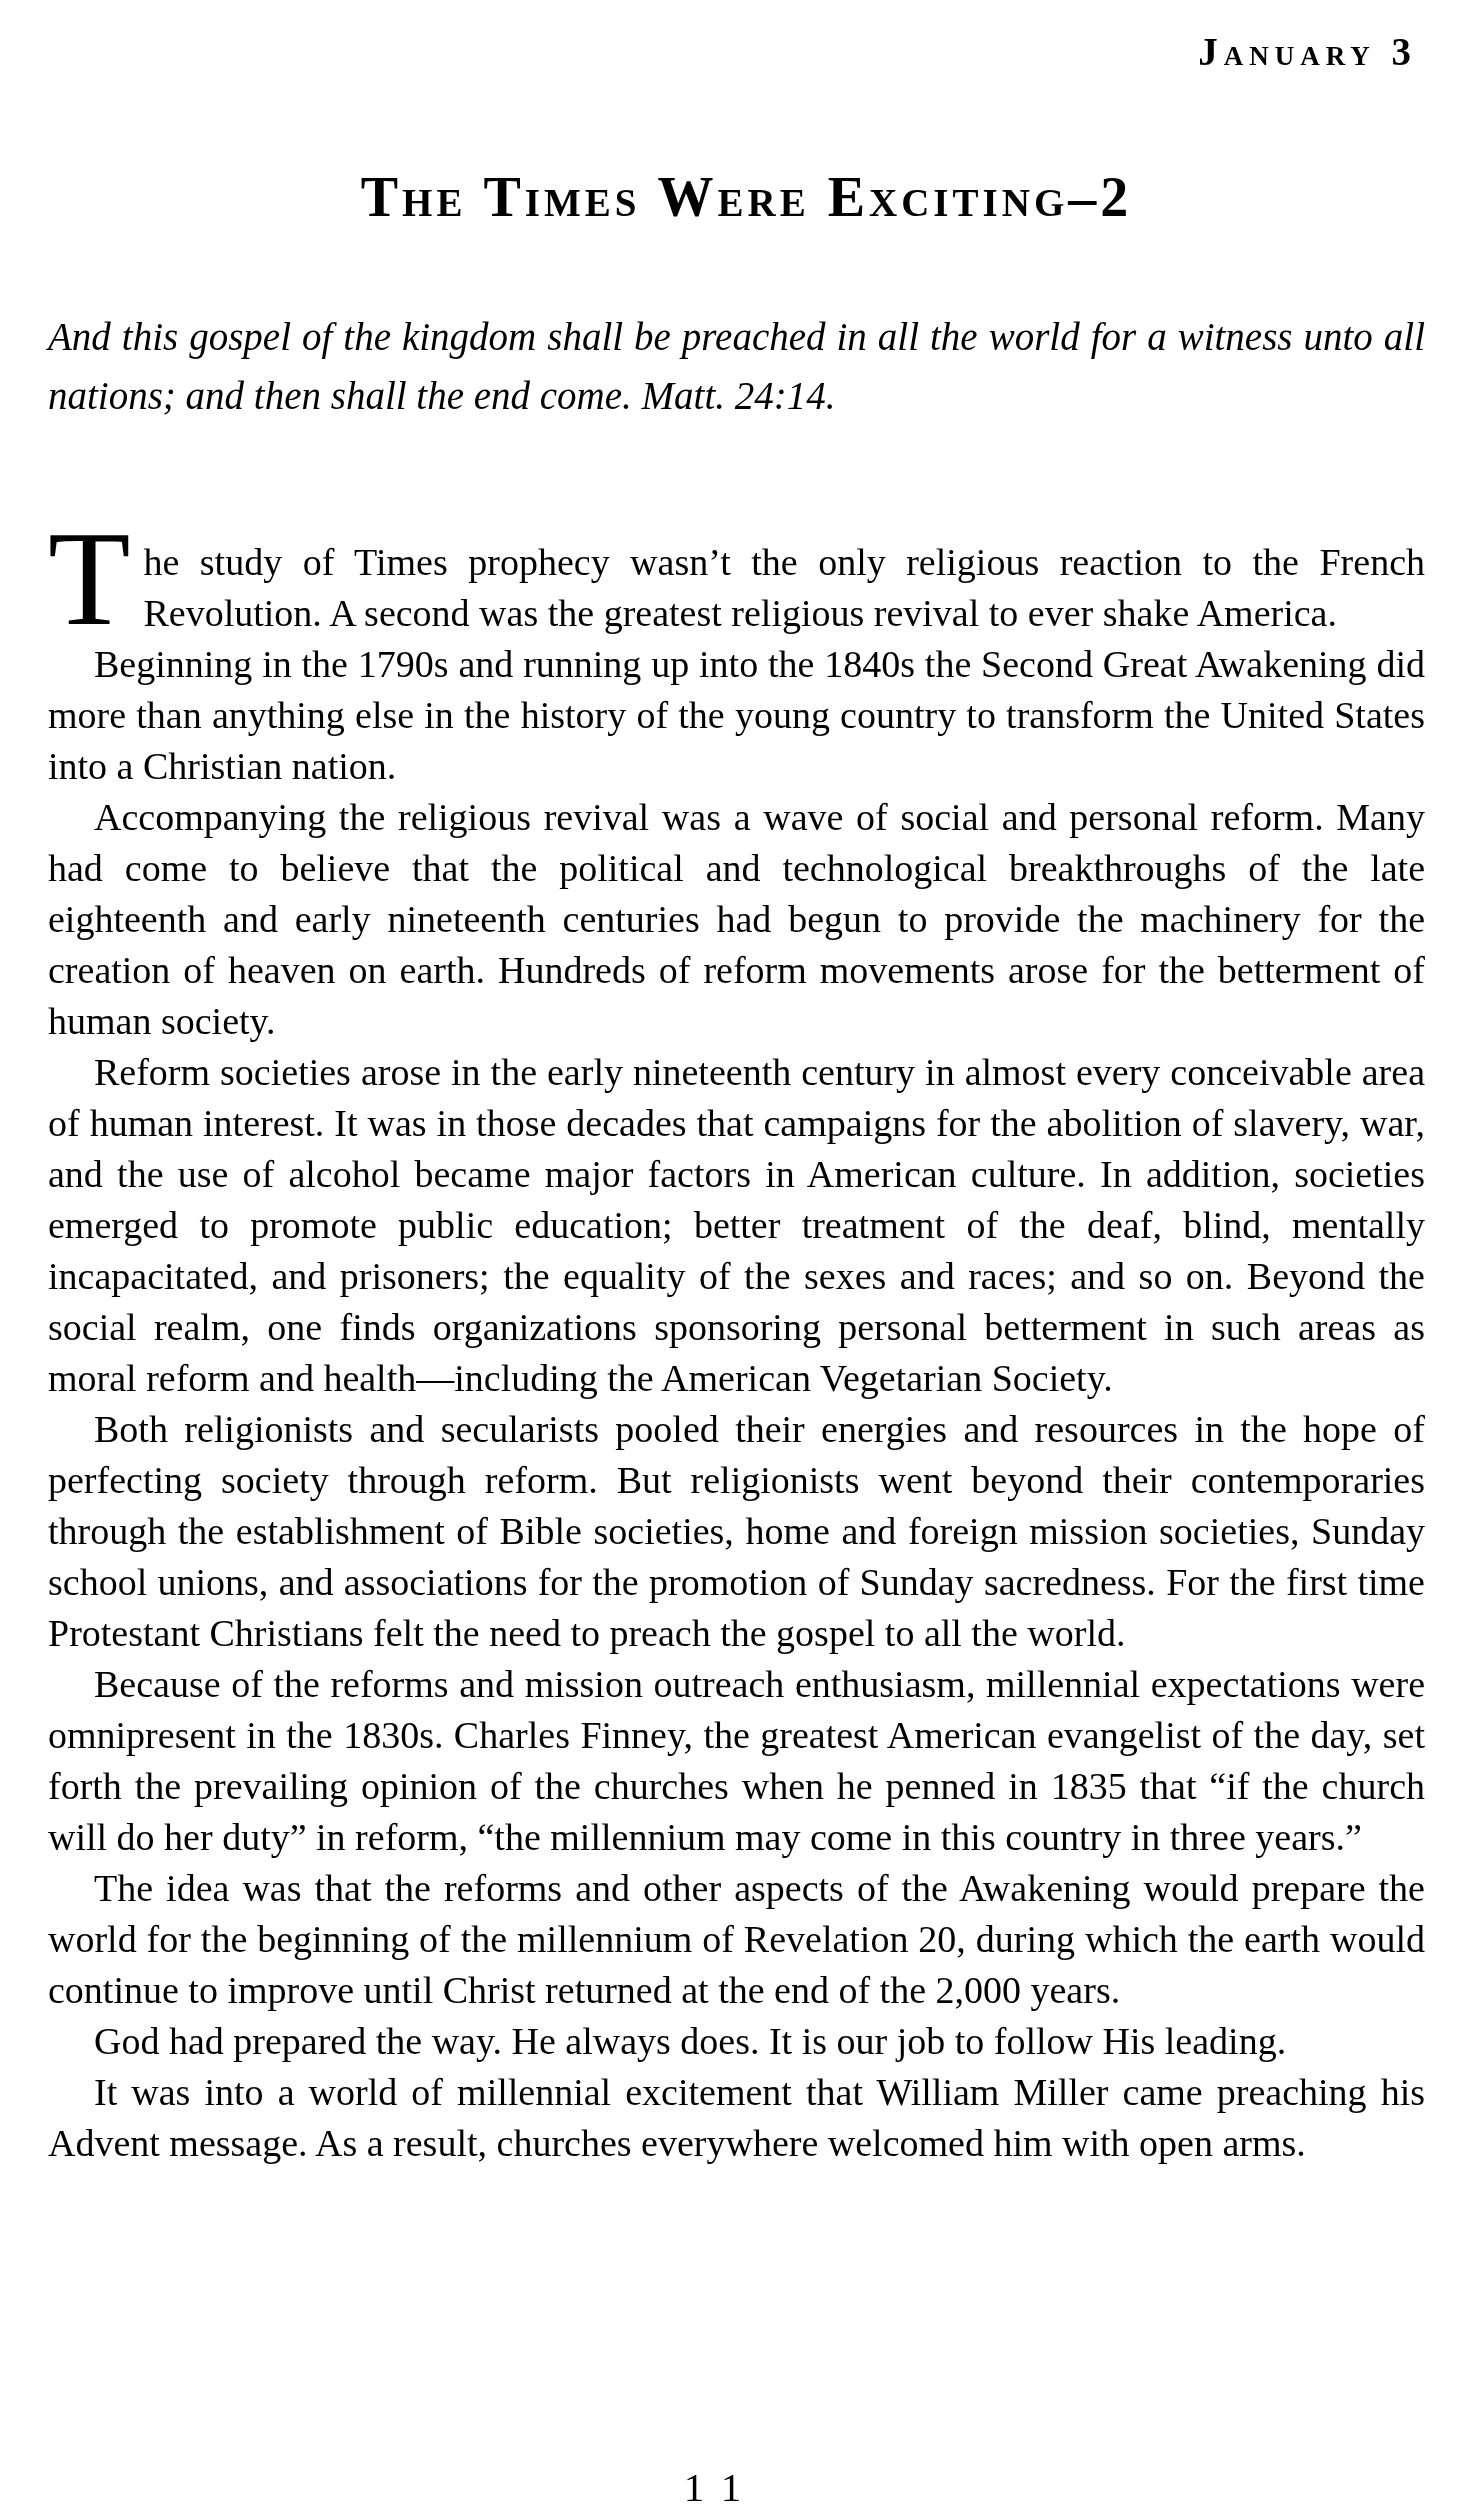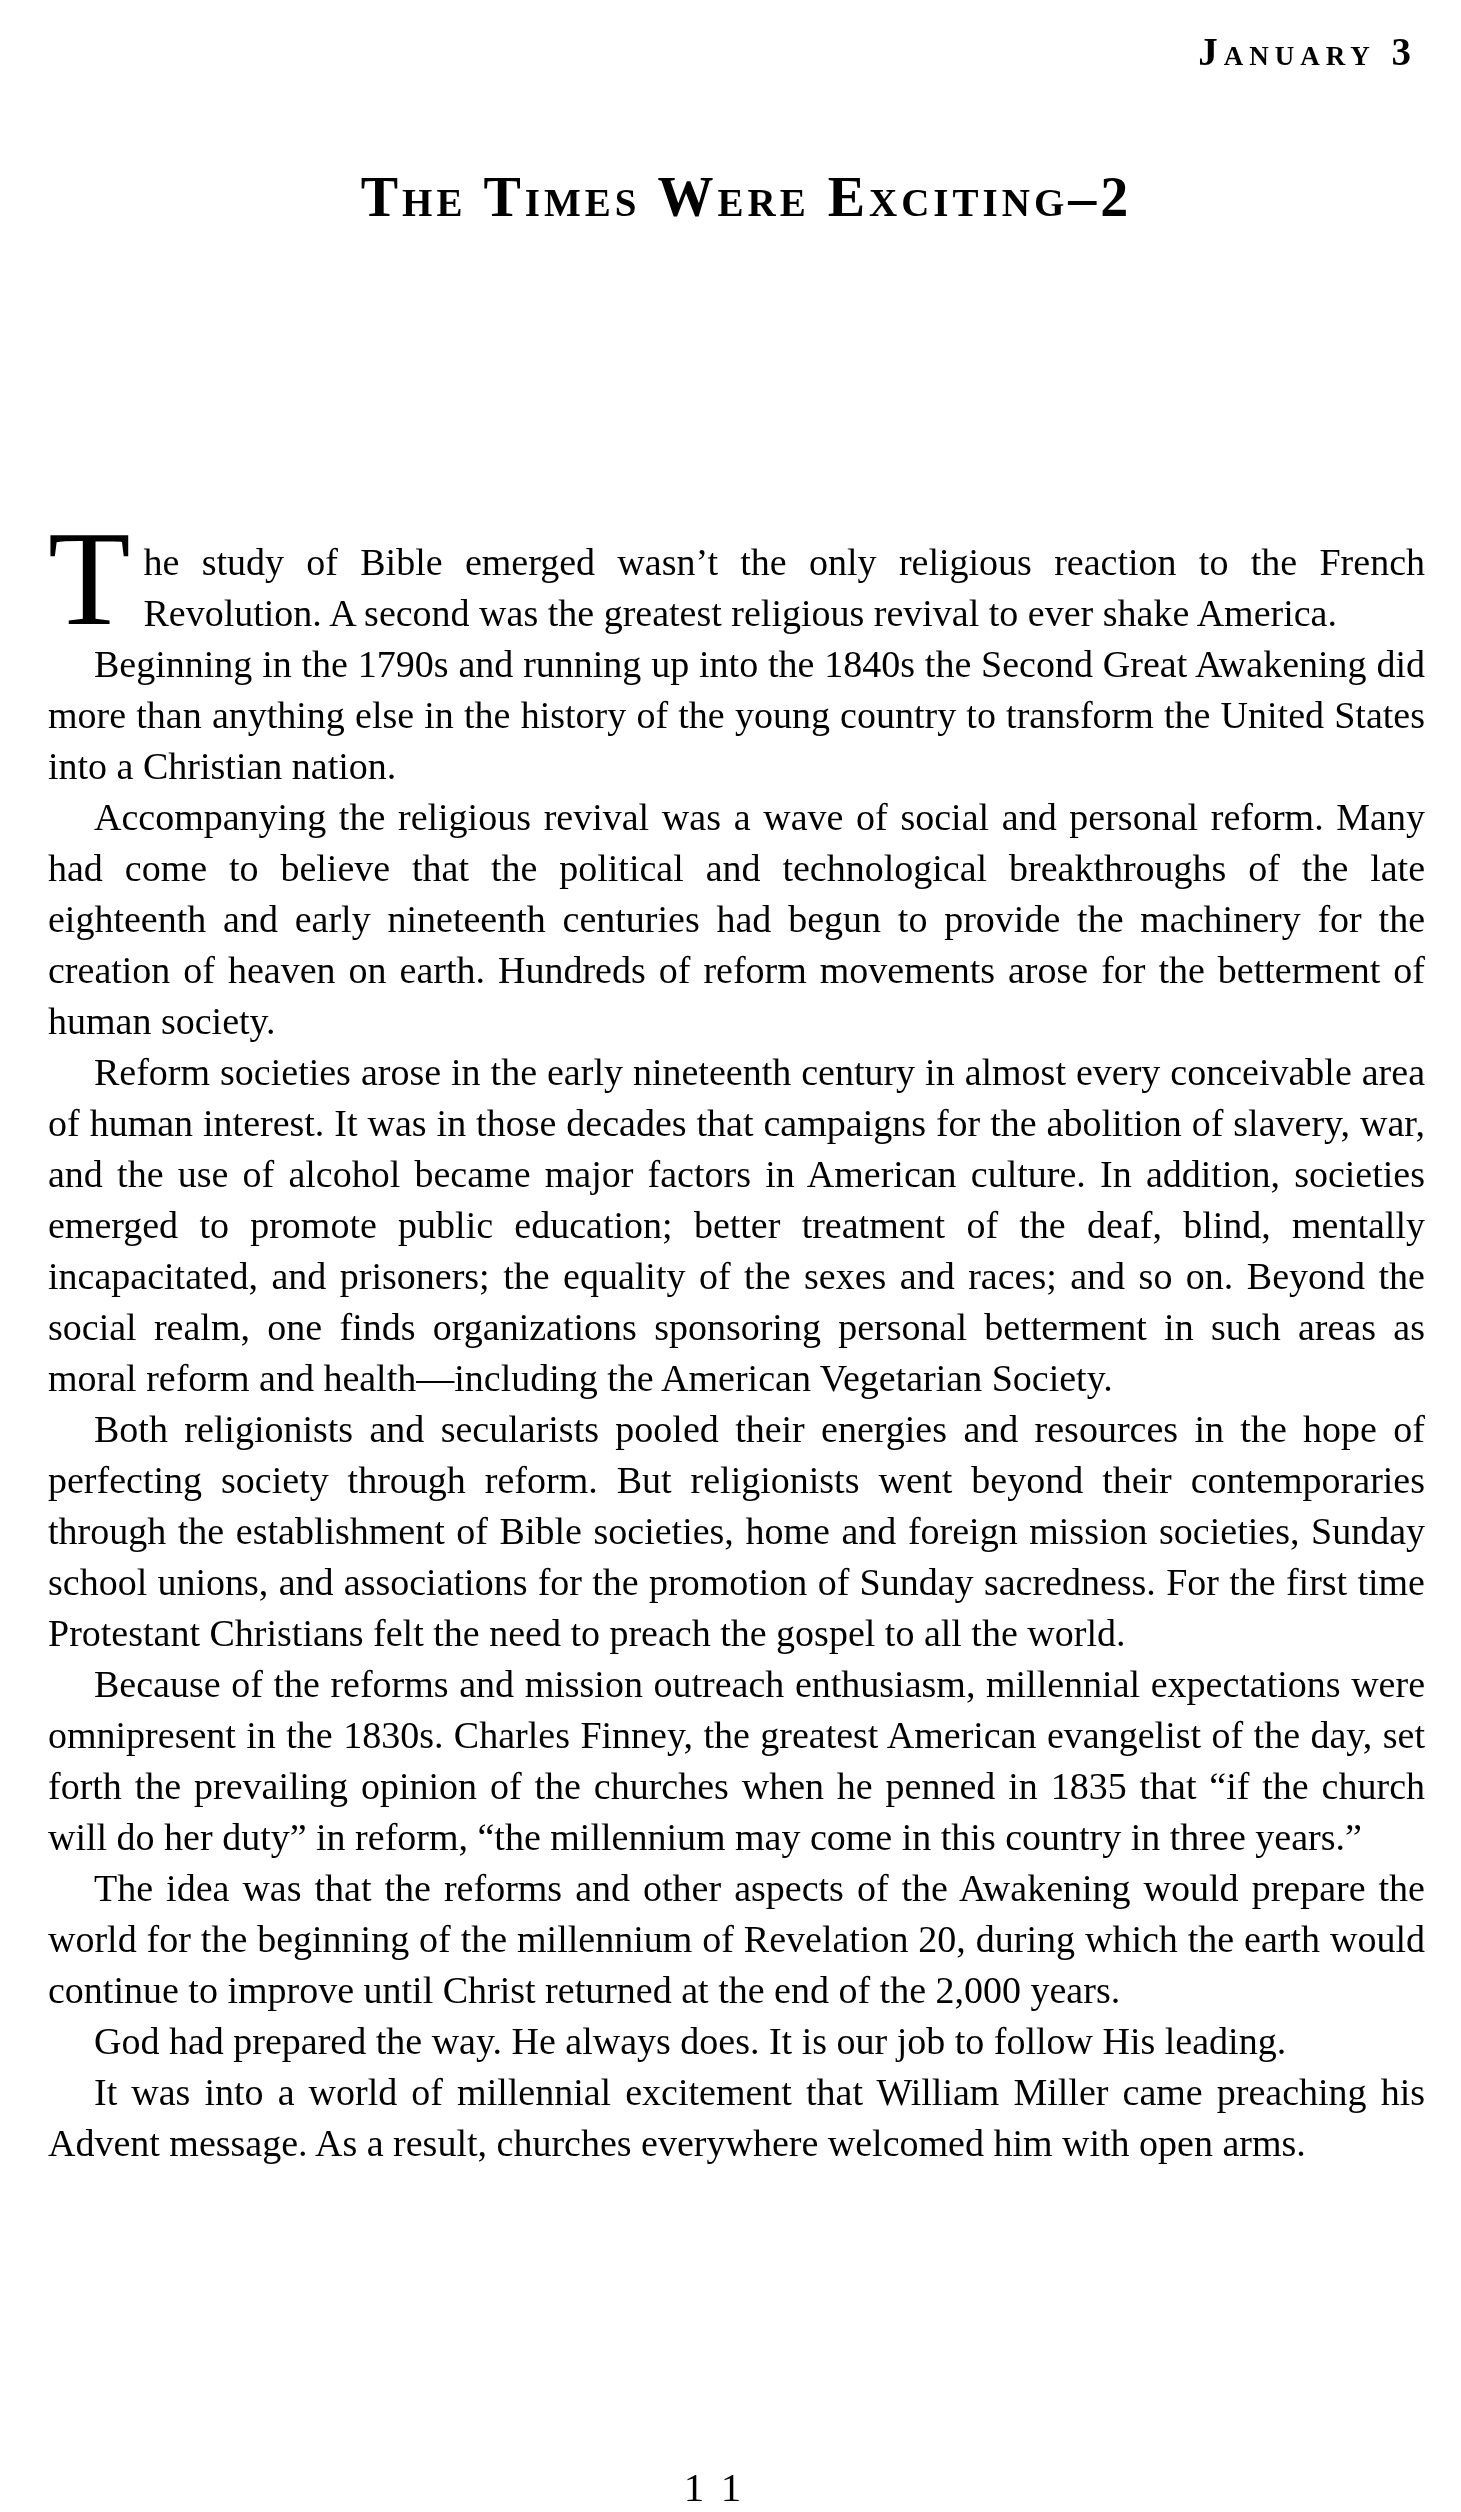--- a/index.html
+++ b/index.html
@@ -88,23 +88,24 @@
 </style>
 </head>
 <body>
 
 <div class="page">
 
   <div class="header-date">January 3</div>
 
   <h1 class="title">The Times Were Exciting–2</h1>
 
+  <div class="scripture">And this gospel of the kingdom shall be preached in all the world for a witness unto all nations; and then shall the end come. Matt. 24:14.</div>
 
   <div class="body-text">
-    <p class="first"><span class="dropcap">T</span><span>he study of Bible emerged wasn’t the only religious reaction to the French Revolution. A second was the greatest religious revival to ever shake America.</span></p>
+    <p class="first"><span class="dropcap">T</span><span>he study of Times prophecy wasn’t the only religious reaction to the French Revolution. A second was the greatest religious revival to ever shake America.</span></p>
     <p>Beginning in the 1790s and running up into the 1840s the Second Great Awakening did more than anything else in the history of the young country to transform the United States into a Christian nation.</p>
     <p>Accompanying the religious revival was a wave of social and personal reform. Many had come to believe that the political and technological breakthroughs of the late eighteenth and early nineteenth centuries had begun to provide the machinery for the creation of heaven on earth. Hundreds of reform movements arose for the betterment of human society.</p>
     <p>Reform societies arose in the early nineteenth century in almost every conceivable area of human interest. It was in those decades that campaigns for the abolition of slavery, war, and the use of alcohol became major factors in American culture. In addition, societies emerged to promote public education; better treatment of the deaf, blind, mentally incapacitated, and prisoners; the equality of the sexes and races; and so on. Beyond the social realm, one finds organizations sponsoring personal betterment in such areas as moral reform and health—including the American Vegetarian Society.</p>
     <p>Both religionists and secularists pooled their energies and resources in the hope of perfecting society through reform. But religionists went beyond their contemporaries through the establishment of Bible societies, home and foreign mission societies, Sunday school unions, and associations for the promotion of Sunday sacredness. For the first time Protestant Christians felt the need to preach the gospel to all the world.</p>
     <p>Because of the reforms and mission outreach enthusiasm, millennial expectations were omnipresent in the 1830s. Charles Finney, the greatest American evangelist of the day, set forth the prevailing opinion of the churches when he penned in 1835 that “if the church will do her duty” in reform, “the millennium may come in this country in three years.”</p>
     <p>The idea was that the reforms and other aspects of the Awakening would prepare the world for the beginning of the millennium of Revelation 20, during which the earth would continue to improve until Christ returned at the end of the 2,000 years.</p>
     <p>God had prepared the way. He always does. It is our job to follow His leading.</p>
     <p>It was into a world of millennial excitement that William Miller came preaching his Advent message. As a result, churches everywhere welcomed him with open arms.</p>
   </div>
 

